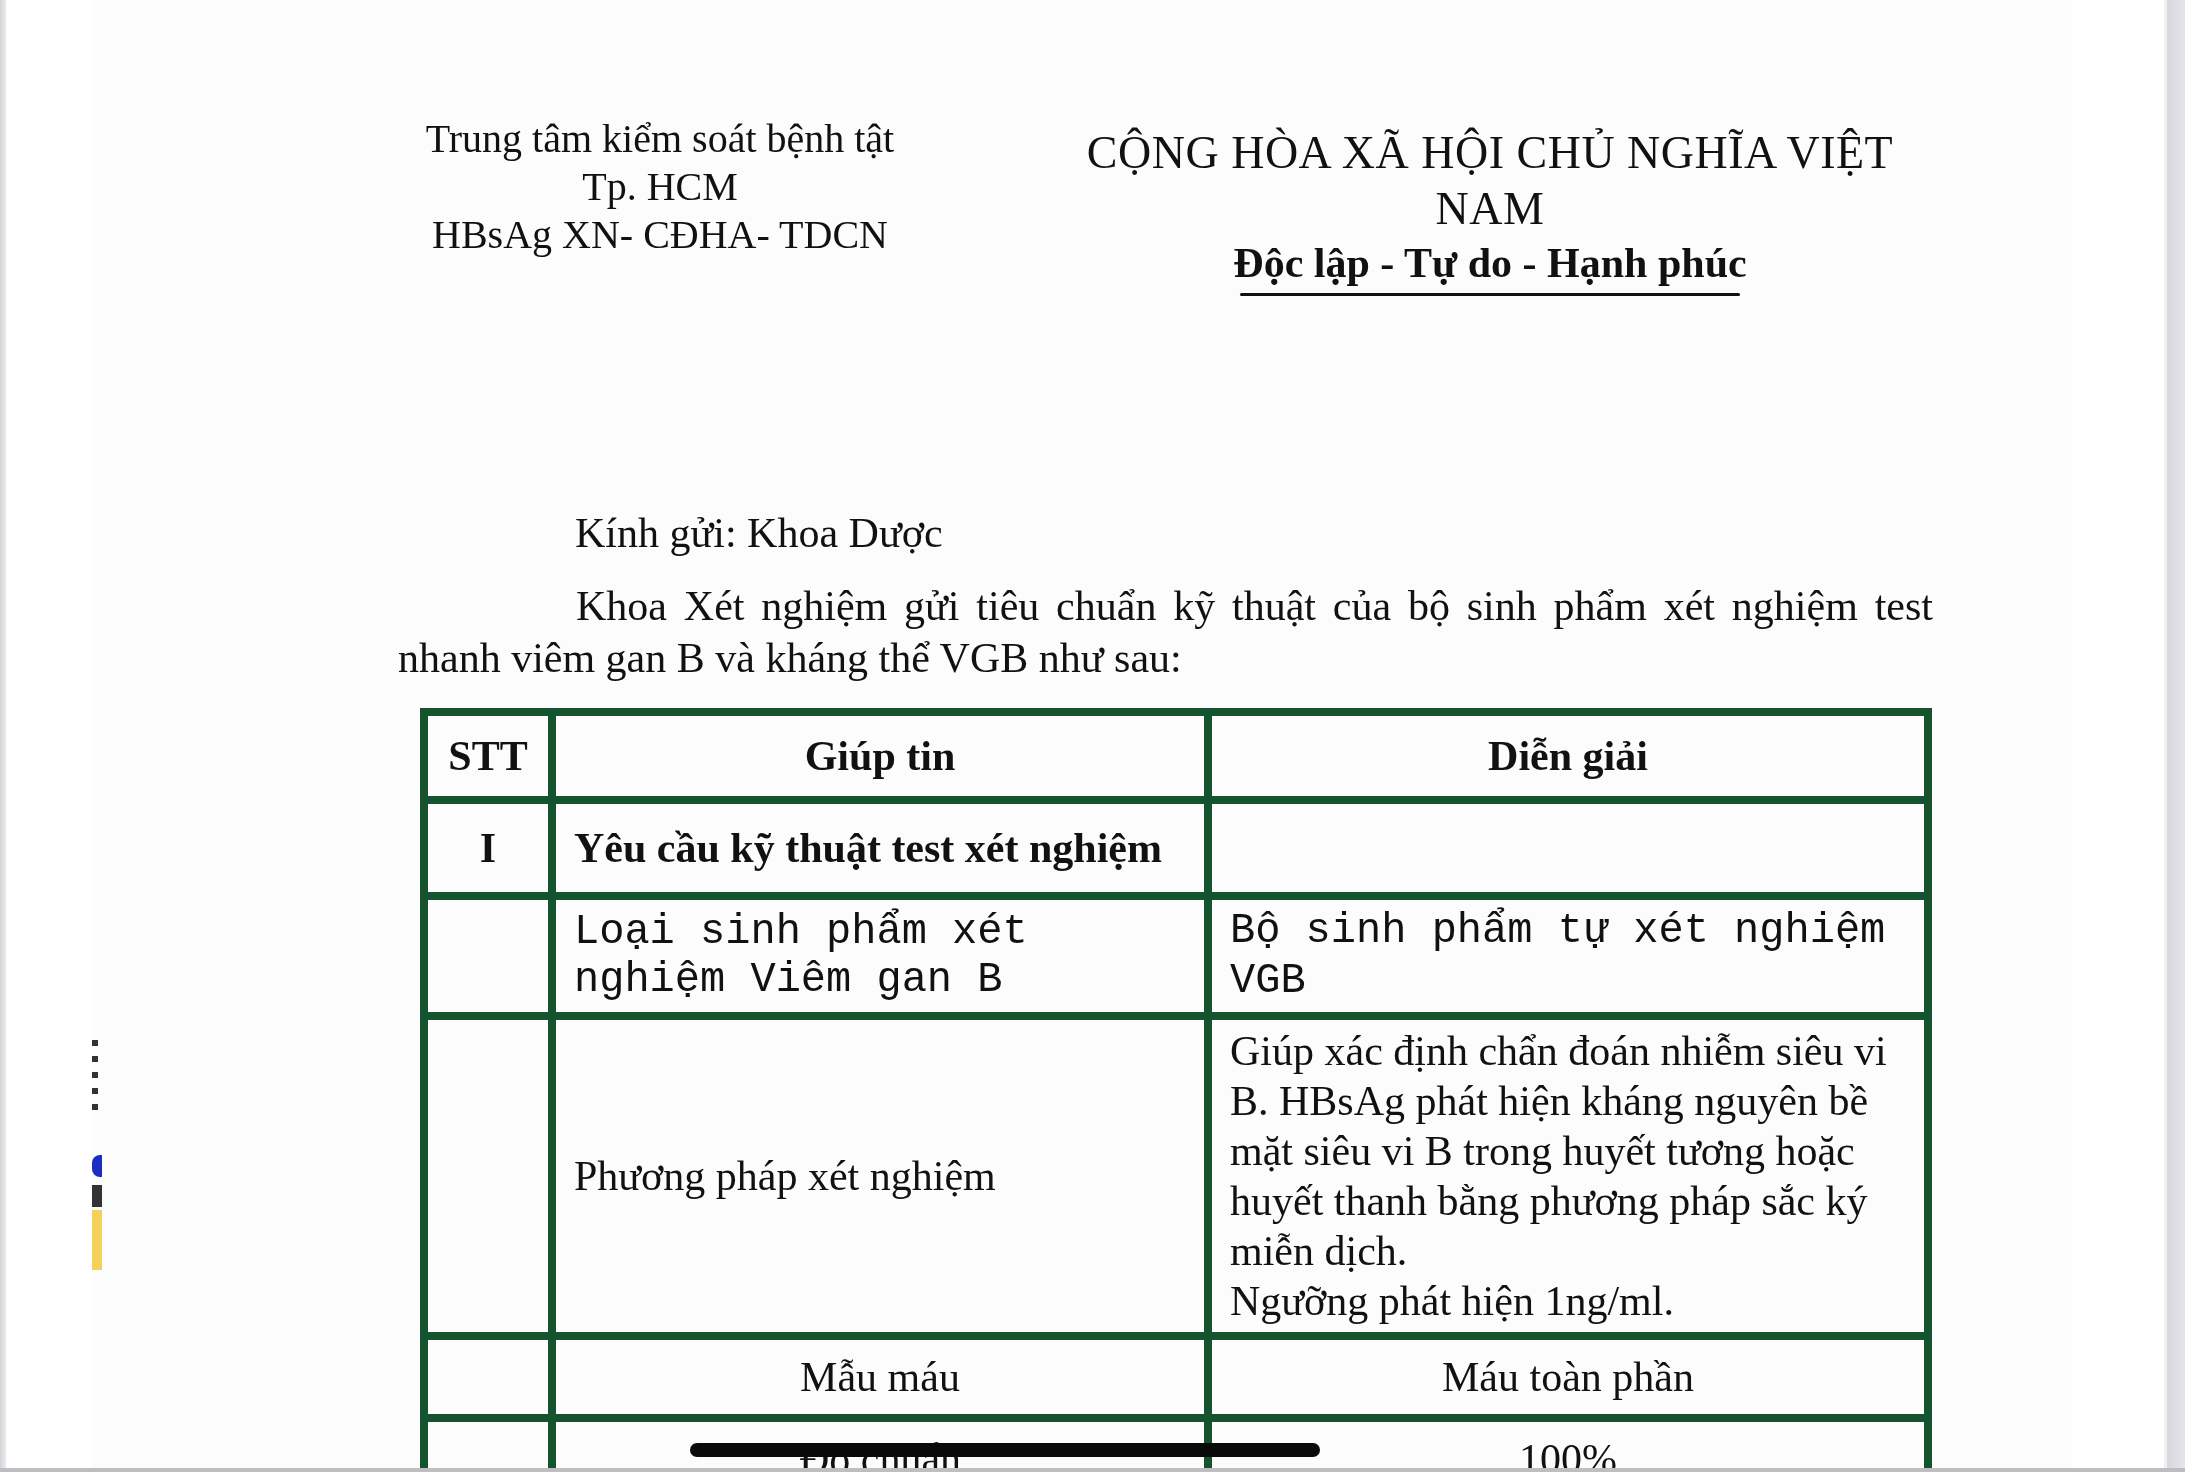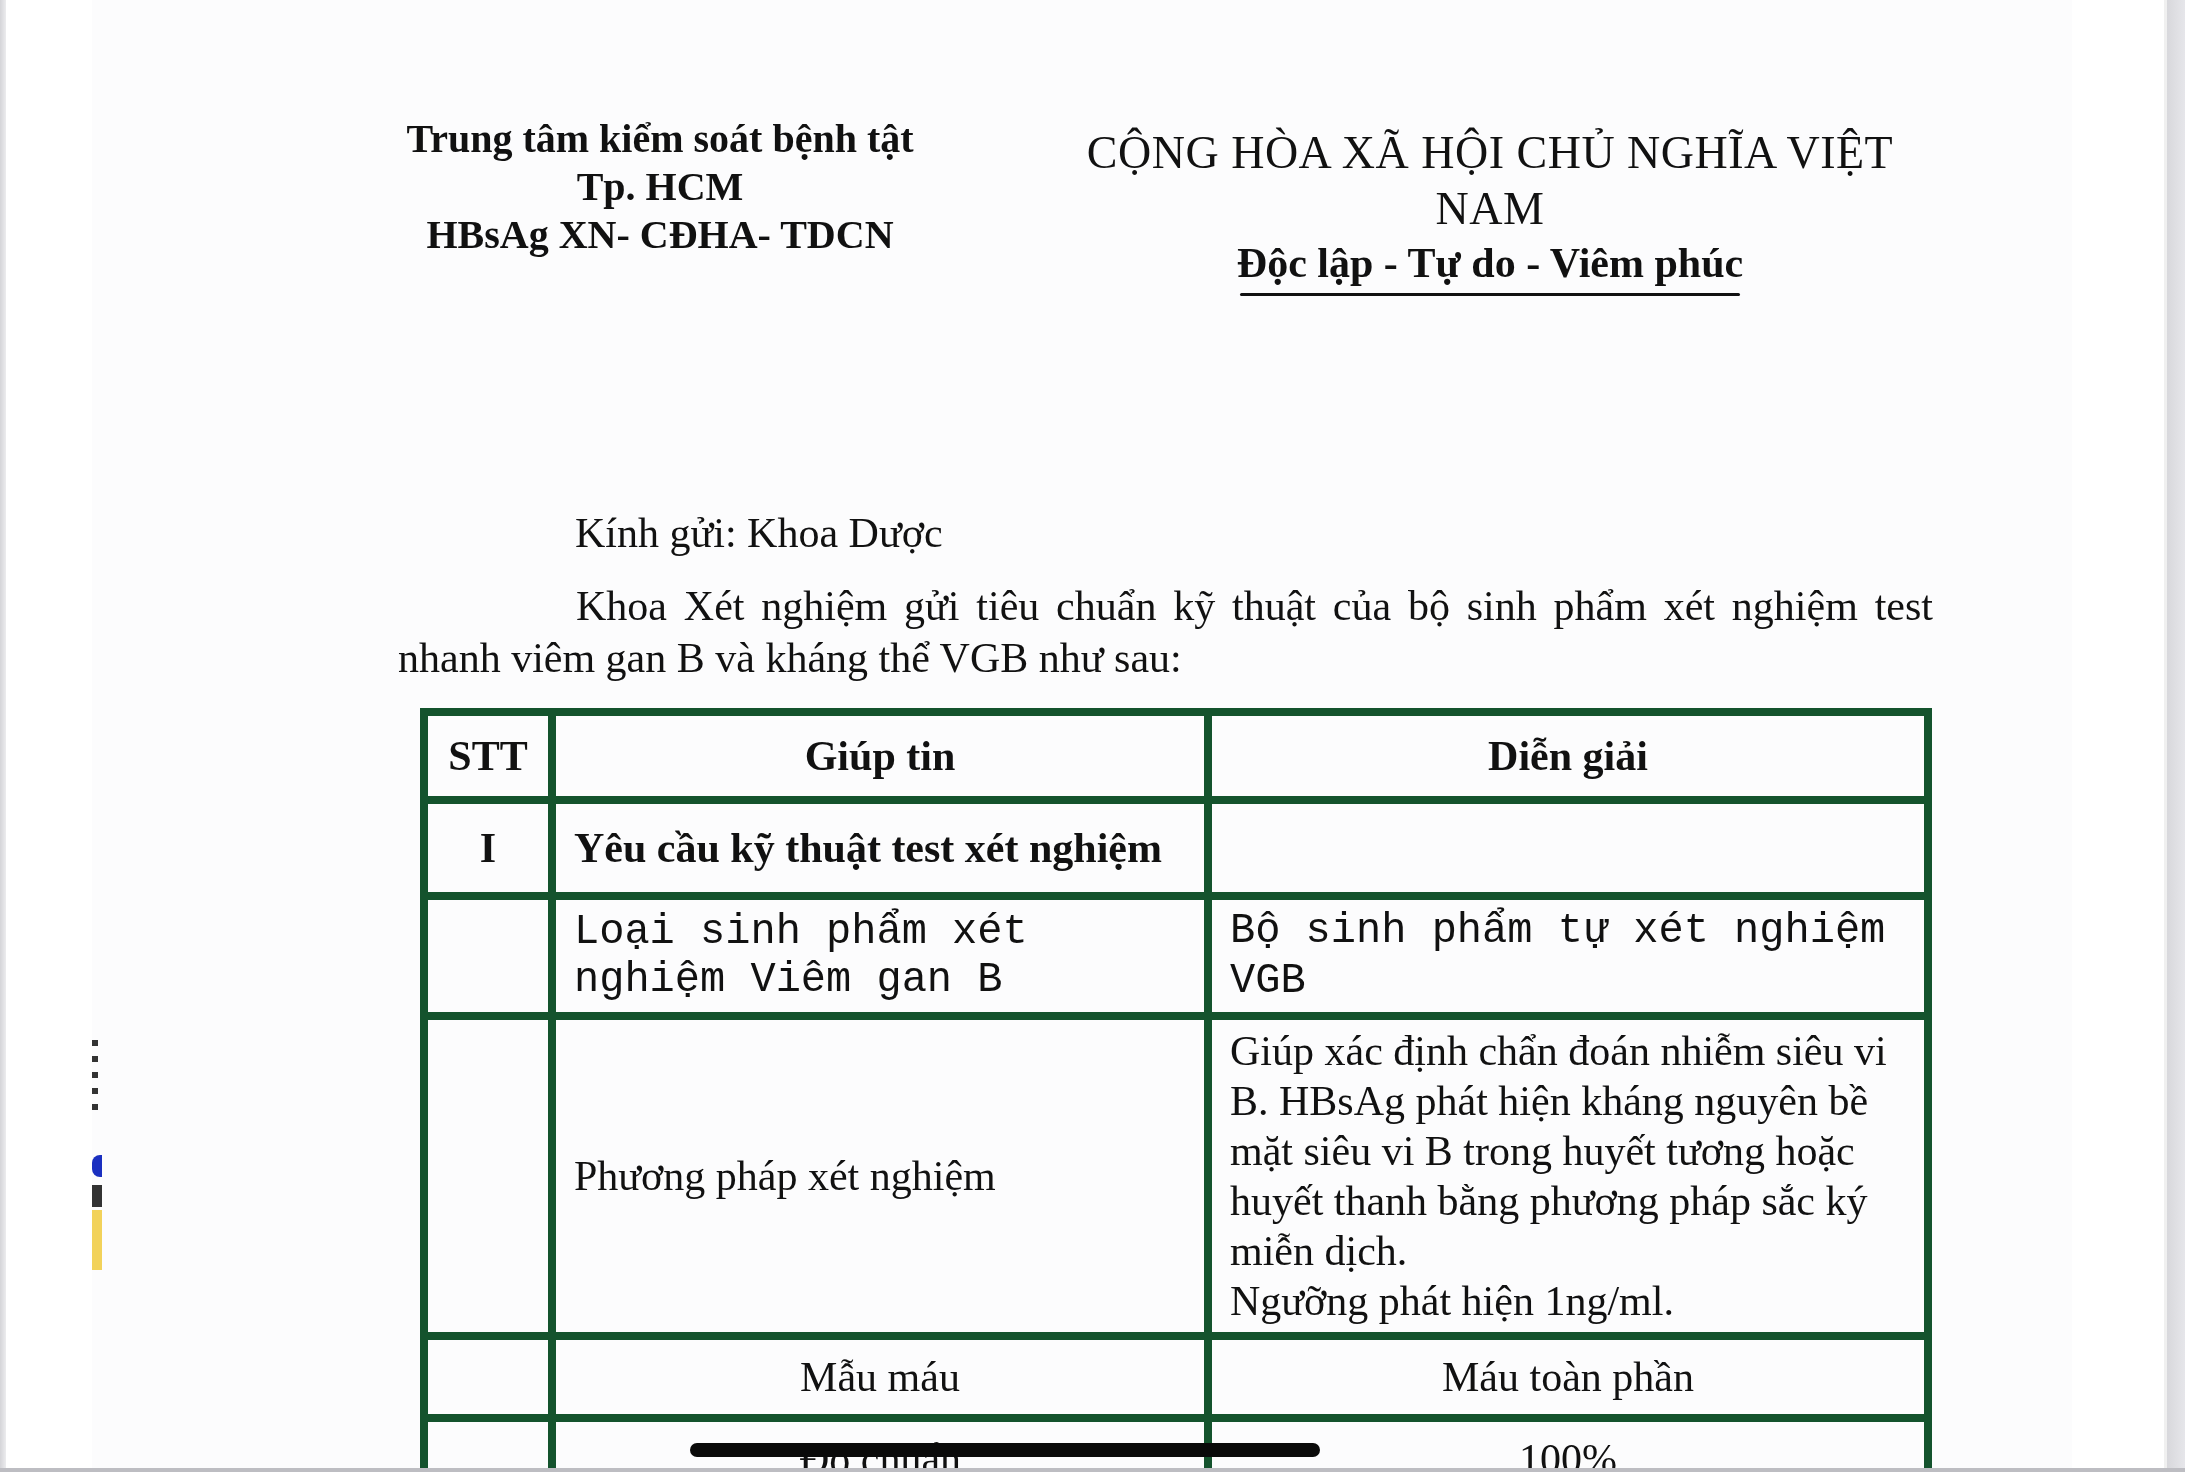--- a/index.html
+++ b/index.html
@@ -26,21 +26,21 @@
       position: absolute; left: 92px; top: 1040px; width: 10px; height: 200px;
     }
     .left-mark .m1 { position:absolute; left:0; top:0; width:6px; height:70px;
       background: repeating-linear-gradient(#333 0 6px, transparent 6px 16px); }
     .left-mark .m2 { position:absolute; left:0; top:115px; width:10px; height:22px; background:#1a2fc0; border-radius: 8px 0 0 8px; }
     .left-mark .m3 { position:absolute; left:0; top:145px; width:10px; height:22px; background:#333; }
     .left-mark .m4 { position:absolute; left:0; top:170px; width:10px; height:60px; background:#f2d25a; }
 
     .org-block {
       position: absolute; left: 400px; top: 115px; width: 520px;
-      text-align: center; font-weight: bold; font-size: 40px; line-height: 48px;
+      text-align: center; font-weight: normal; font-size: 40px; line-height: 48px;
     }
     .nation-block {
       position: absolute; left: 1030px; top: 125px; width: 920px;
       text-align: center;
     }
     .nation-title { font-weight: normal; font-size: 46px; line-height: 56px; letter-spacing: 0.5px; }
     .nation-motto { font-weight: bold; font-size: 42px; line-height: 52px; }
     .motto-underline {
       width: 500px; height: 3px; background: #111; margin: 4px auto 0 auto; border-radius: 2px;
     }
@@ -90,21 +90,21 @@
 </div>
 
 <div class="org-block">
   <div>Trung tâm kiểm soát bệnh tật</div>
   <div>Tp. HCM</div>
   <div>HBsAg XN- CĐHA- TDCN</div>
 </div>
 
 <div class="nation-block">
   <div class="nation-title">CỘNG HÒA XÃ HỘI CHỦ NGHĨA VIỆT NAM</div>
-  <div class="nation-motto">Độc lập - Tự do - Viêm phúc</div>
+  <div class="nation-motto">Độc lập - Tự do - Hạnh phúc</div>
   <div class="motto-underline"></div>
 </div>
 
 <div class="salutation">Kính gửi: Khoa Dược</div>
 <div class="body-para">Khoa Xét nghiệm gửi tiêu chuẩn kỹ thuật của bộ sinh phẩm xét nghiệm test nhanh viêm gan B và kháng thể VGB như sau:</div>
 
 <table class="spec">
   <thead>
     <tr>
       <th class="col-stt">STT</th>

